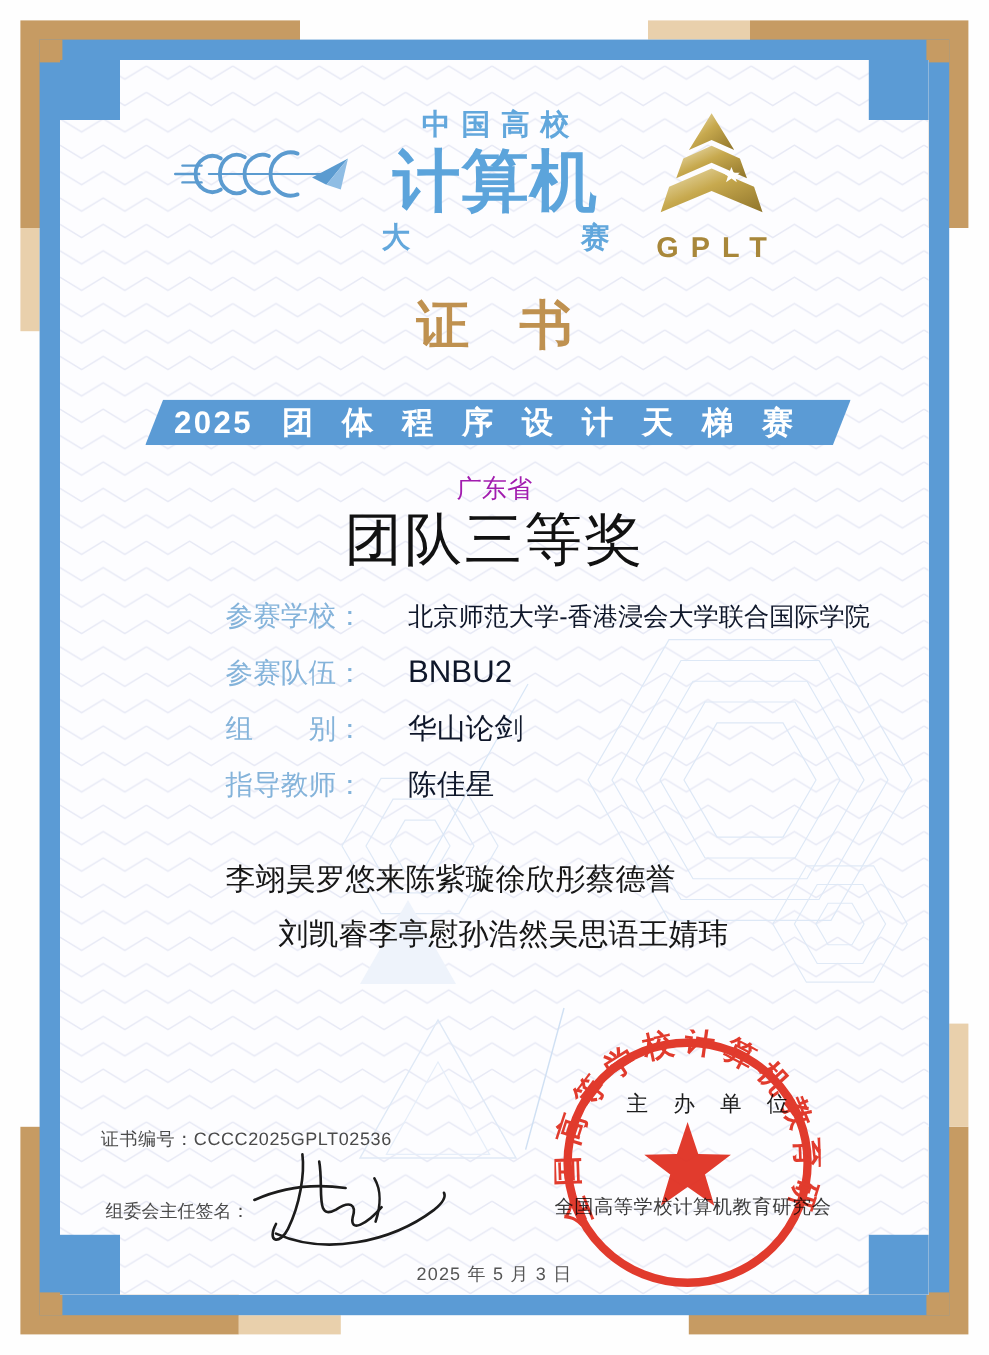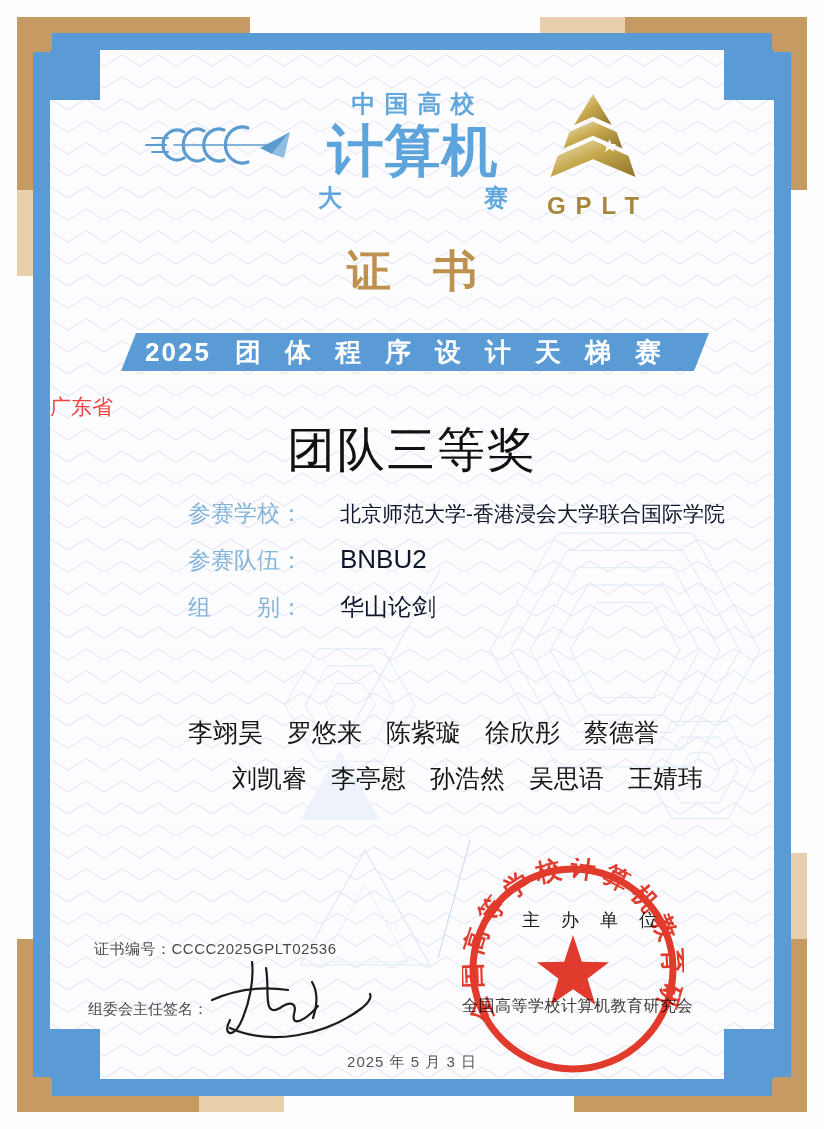--- a/index.html
+++ b/index.html
@@ -50,36 +50,36 @@
                 font-family:"DejaVu Serif", serif; font-size:44px; font-weight:600;
                 color:#BF9150; letter-spacing:42px; text-indent:42px; }
 
   .banner { left:71px; top:283px; width:588px; height:38px; background:#5B9BD5;
             clip-path:polygon(15px 0, 588px 0, 573px 38px, 0 38px);
             display:flex; align-items:center; justify-content:center;
             color:#ffffff; font-weight:700; }
   .banner-year { font-size:26px; letter-spacing:2px; }
   .banner-text { font-size:26px; letter-spacing:24px; text-indent:24px; }
 
-  .region { left:0; top:343px; width:100%; font-size:21px; color:#ef4444; }
+  .region { left:0; top:343px; width:100%; text-align:center; font-size:21px; color:#a21caf; }
   .award  { left:0; top:368px; width:100%; text-align:center; font-size:48px; font-weight:500;
             color:#111; letter-spacing:2px; }
 
   .fields { left:138px; top:448px; width:560px; }
   .field-row { display:flex; align-items:baseline; margin-bottom:15px; }
   .field-label { flex:0 0 152px; color:#84B3DA; font-size:23px; font-weight:500; white-space:pre; }
   .field-value { color:#0f172a; font-size:21px; }
   .v-team { font-size:26px; } .v-group,.v-teacher { font-size:24px; }
   .members-label-row { display:flex; align-items:baseline; }
   .members-note { color:#84B3DA; font-size:16px; font-weight:500; }
 
-  .names { left:138px; width:560px; display:flex; gap:24px; font-size:25px; color:#161616; font-weight:500; }
+  .names { left:138px; width:560px; display:flex; font-size:25px; color:#161616; font-weight:500; }
   .names-1 { top:666px; } .names-2 { top:712px;margin-left:44px; }
 
-  .certno { left:44px; top:890px; font-size:15px; color:#4a4a4a; letter-spacing:0.5px; }
+  .certno { left:34px; top:890px; font-size:15px; color:#4a4a4a; letter-spacing:0.5px; }
   .signrow { left:38px; top:950px; font-size:15px; color:#4a4a4a; }
   .signature { left:150px; top:898px; width:190px; height:100px; }
 
   .host-label { left:472px; top:858px; font-size:18px; font-weight:400; color:#1c1c1c;
                 letter-spacing:8px; }
   .host-org { left:412px; top:946px; font-size:16px; color:#3a3a3a; letter-spacing:0.5px; }
   .date { left:0; top:1003px; width:100%; text-align:center; font-size:15px; color:#555; letter-spacing:1px; }
 
   .seal { left:412px; top:808px; width:222px; height:222px; mix-blend-mode:multiply; opacity:0.92; }
 </style>
@@ -198,20 +198,24 @@
           <span class="field-value">北京师范大学-香港浸会大学联合国际学院</span>
         </div>
         <div class="field-row">
           <span class="field-label">参赛队伍：</span>
           <span class="field-value v-team">BNBU2</span>
         </div>
         <div class="field-row">
           <span class="field-label">组　　别：</span>
           <span class="field-value v-group">华山论剑</span>
         </div>
+        <div class="field-row">
+          <span class="field-label">指导教师：</span>
+          <span class="field-value v-teacher">陈佳星</span>
+        </div>
       </div>
 
       <div class="abs names names-1">
         <span>李翊昊</span>
         <span>罗悠来</span>
         <span>陈紫璇</span>
         <span>徐欣彤</span>
         <span>蔡德誉</span>
       </div>
       <div class="abs names names-2">

